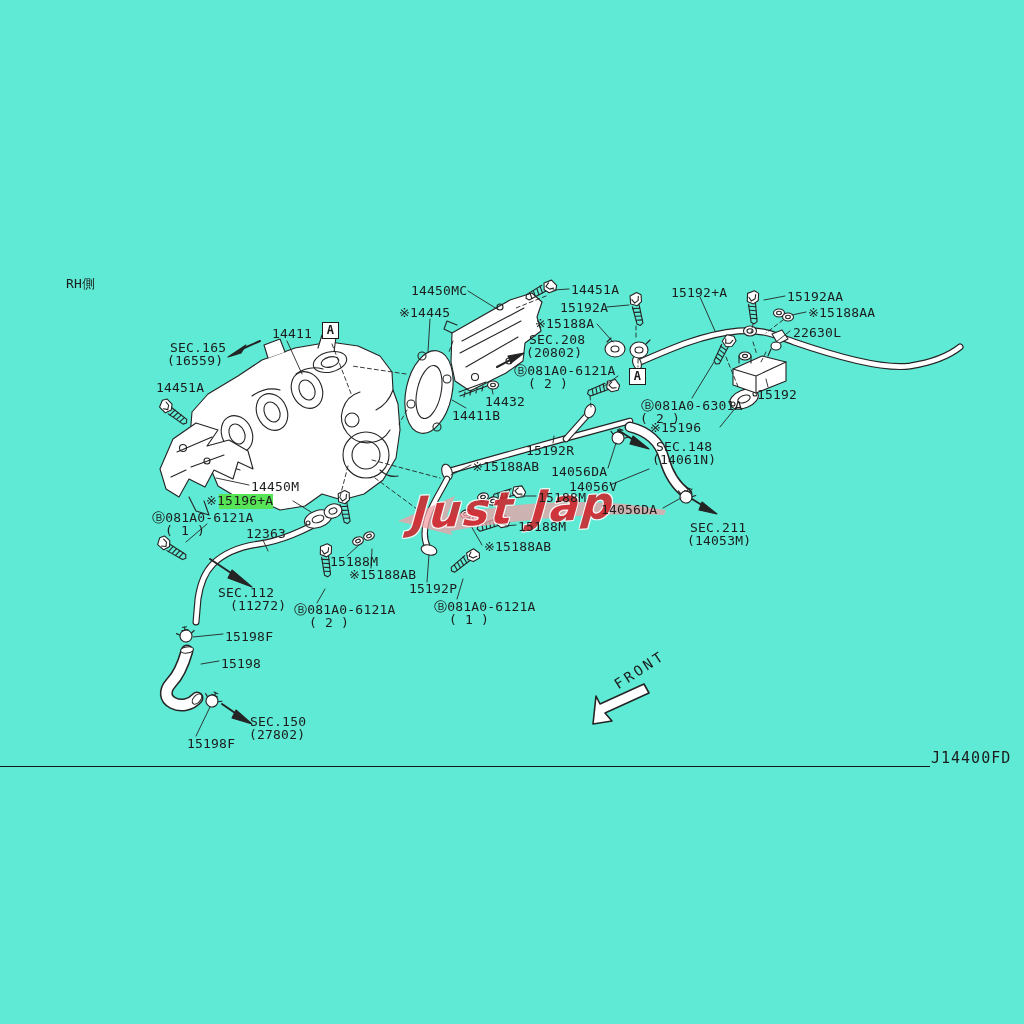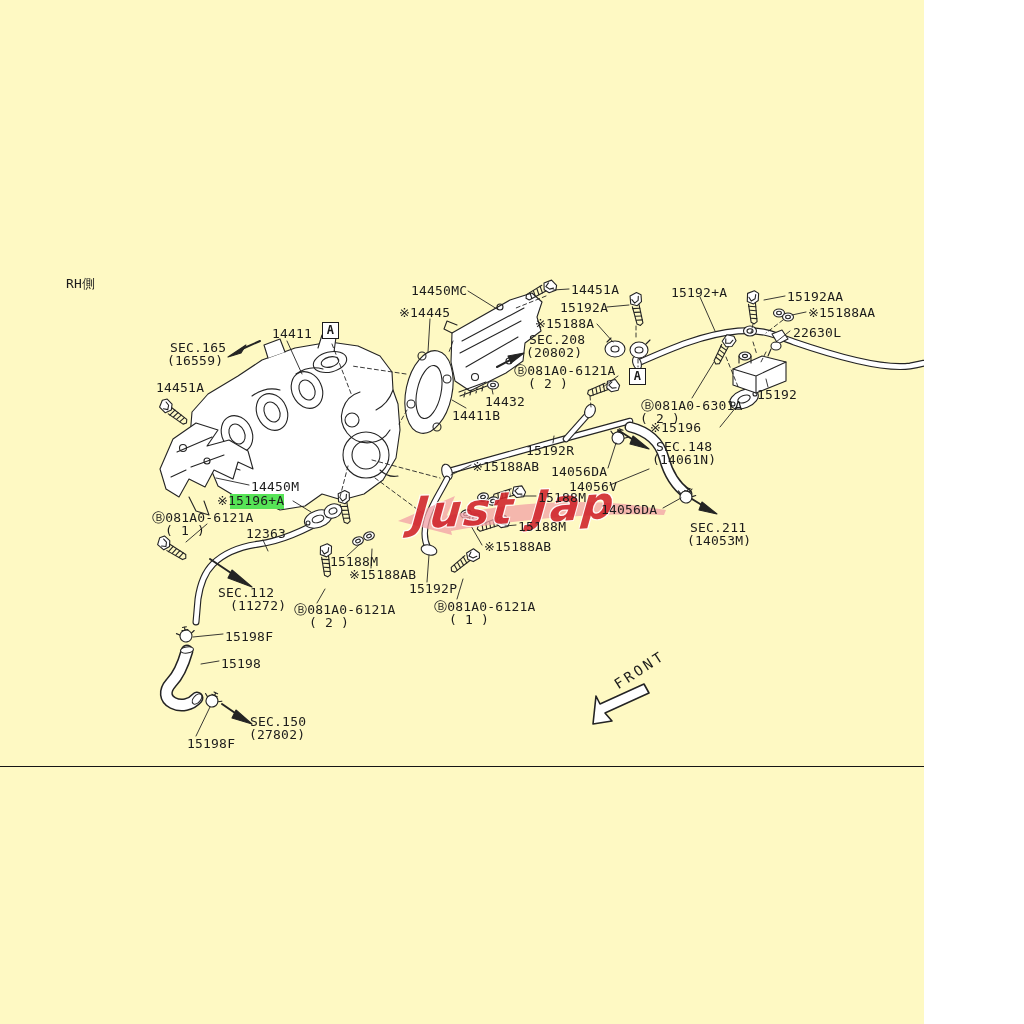--- a/index.html
+++ b/index.html
@@ -1,23 +1,23 @@
 <!DOCTYPE html>
 <html style="--line: #242424; --highlight: #57e457; --watermark_red: #d0232b; --watermark_pink: #f2a0a6;"><head>
 <meta charset="utf-8">
 <style>
   html,body{margin:0;padding:0;background:#ffffff;}
-  .stage{position:relative;width:924px;height:1024px;background:#fef9c3;overflow:hidden;
+  .stage{position:relative;width:1024px;height:1024px;background:#5eead4;overflow:hidden;
          font-family:"DejaVu Sans Mono","DejaVu Sans",monospace;}
   .art{position:absolute;left:0;top:0;z-index:1;}
   .lbl{position:absolute;z-index:6;font:13px/1.15 "DejaVu Sans Mono","DejaVu Sans",monospace;
        color:#1c1c1c;white-space:pre;letter-spacing:.2px;}
   .boxA{border:1.6px solid #1c1c1c;width:15px;height:15px;text-align:center;
         font-weight:bold;font-size:12px;line-height:15px;background:#fff;}
-  .hl{background:linear-gradient(90deg,rgba(0,0,0,0) 0 13px,var(--highlight,#57e457) 13px);margin-left:11px;}
+  .hl{background:linear-gradient(90deg,rgba(0,0,0,0) 0 13px,var(--highlight,#57e457) 13px);}
   .front-label{position:absolute;z-index:6;font:14px "DejaVu Sans Mono","DejaVu Sans",monospace;
        color:#1c1c1c;letter-spacing:3px;transform:rotate(-33deg);transform-origin:left bottom;}
   .note{position:absolute;z-index:6;font:12.5px "DejaVu Sans","Liberation Sans",sans-serif;
        color:#1c1c1c;white-space:pre;}
   .sheet-code{position:absolute;z-index:6;font:15px "DejaVu Sans Mono","DejaVu Sans",monospace;
        color:#1c1c1c;letter-spacing:1px;}
   .rule{position:absolute;z-index:5;left:0;top:766px;width:930px;border-top:1.6px solid #151515;}
   .watermark-text{position:absolute;z-index:5;left:412px;top:482px;
        font:bold italic 44px "DejaVu Sans","Liberation Sans",sans-serif;
        color:var(--watermark_red,#d0232b);letter-spacing:2px;opacity:.88;

